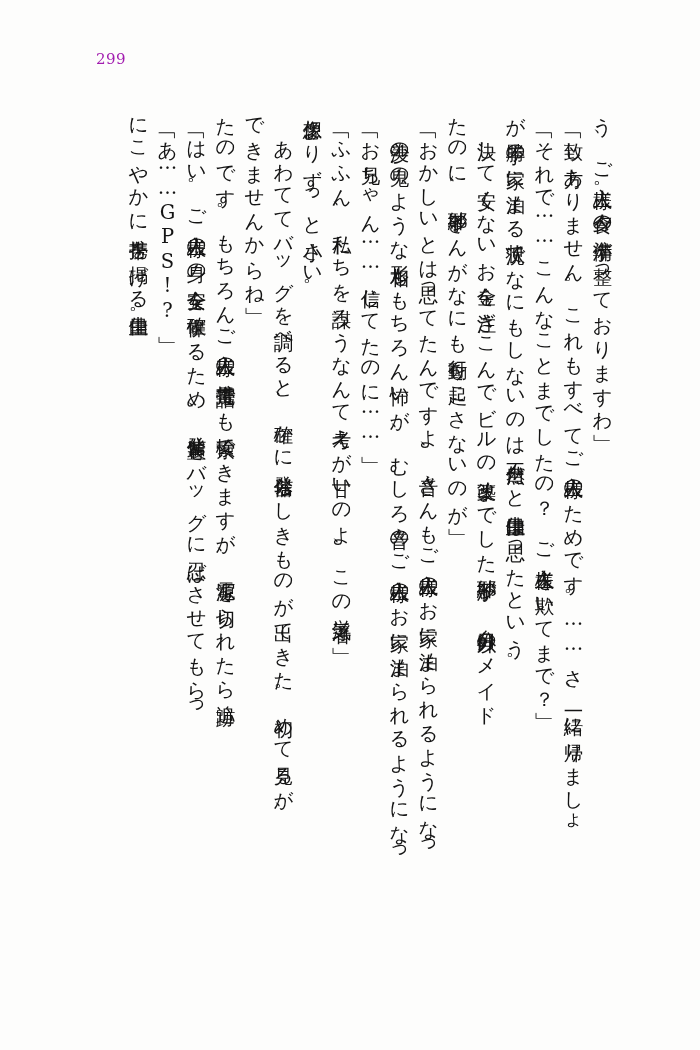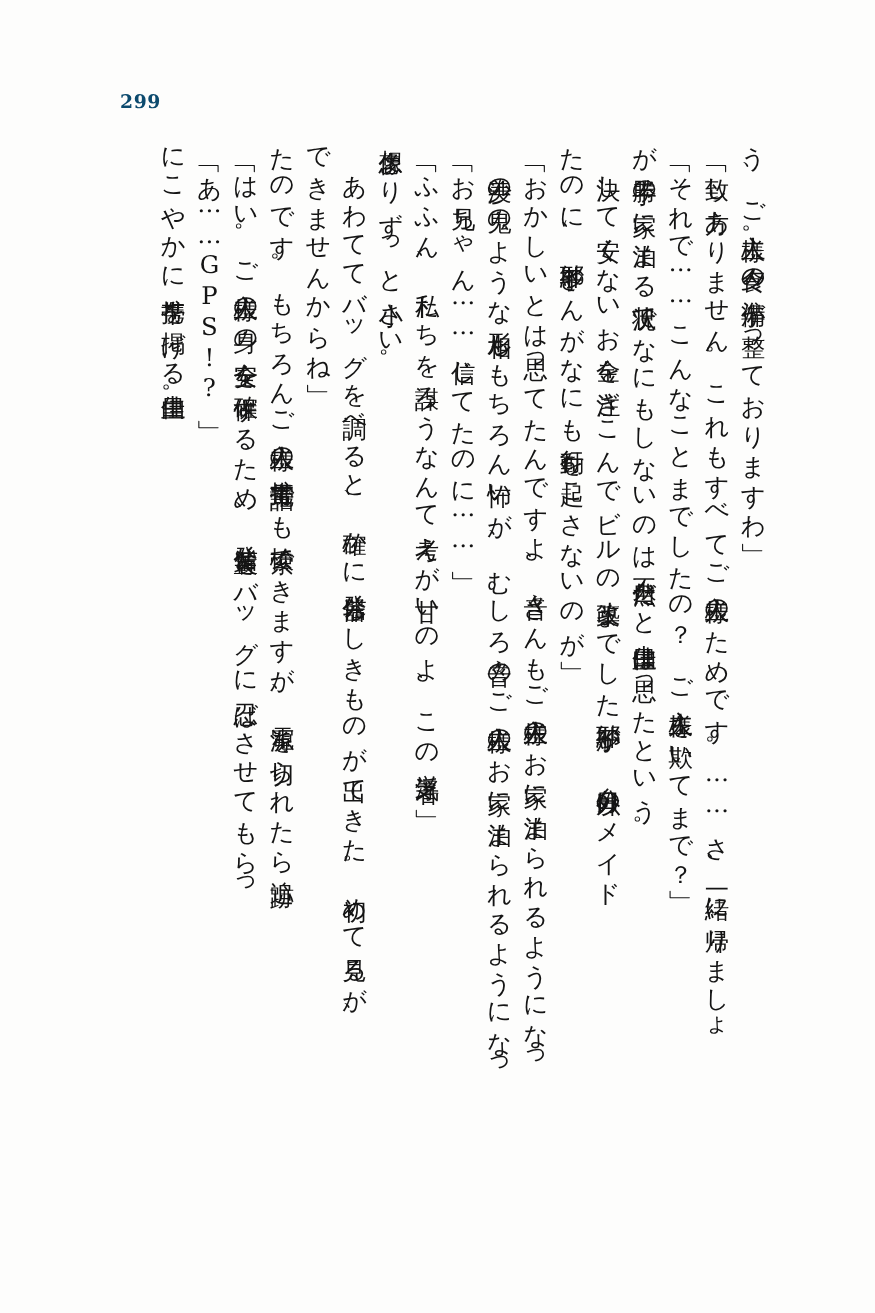--- a/index.html
+++ b/index.html
@@ -15,27 +15,26 @@
     color: #111111;
   }
   #page {
     position: relative;
     width: 700px;
     height: 1050px;
     background: #fdfdfc;
   }
   #page-number {
     position: absolute;
-    top: 72px;
+    top: 50px;
     left: 96px;
     font-size: 15px;
     letter-spacing: 0.5px;
-    color: #0c4a6e;
+    color: #a21caf;
     font-family: "DejaVu Serif", "Liberation Serif", serif;
-    font-weight: bold;
   }
   
   #body-text {
     position: absolute;
     top: 104px;
     right: 88px;
     height: 880px;
     display: flex;
     flex-direction: row;
     align-items: flex-start;

